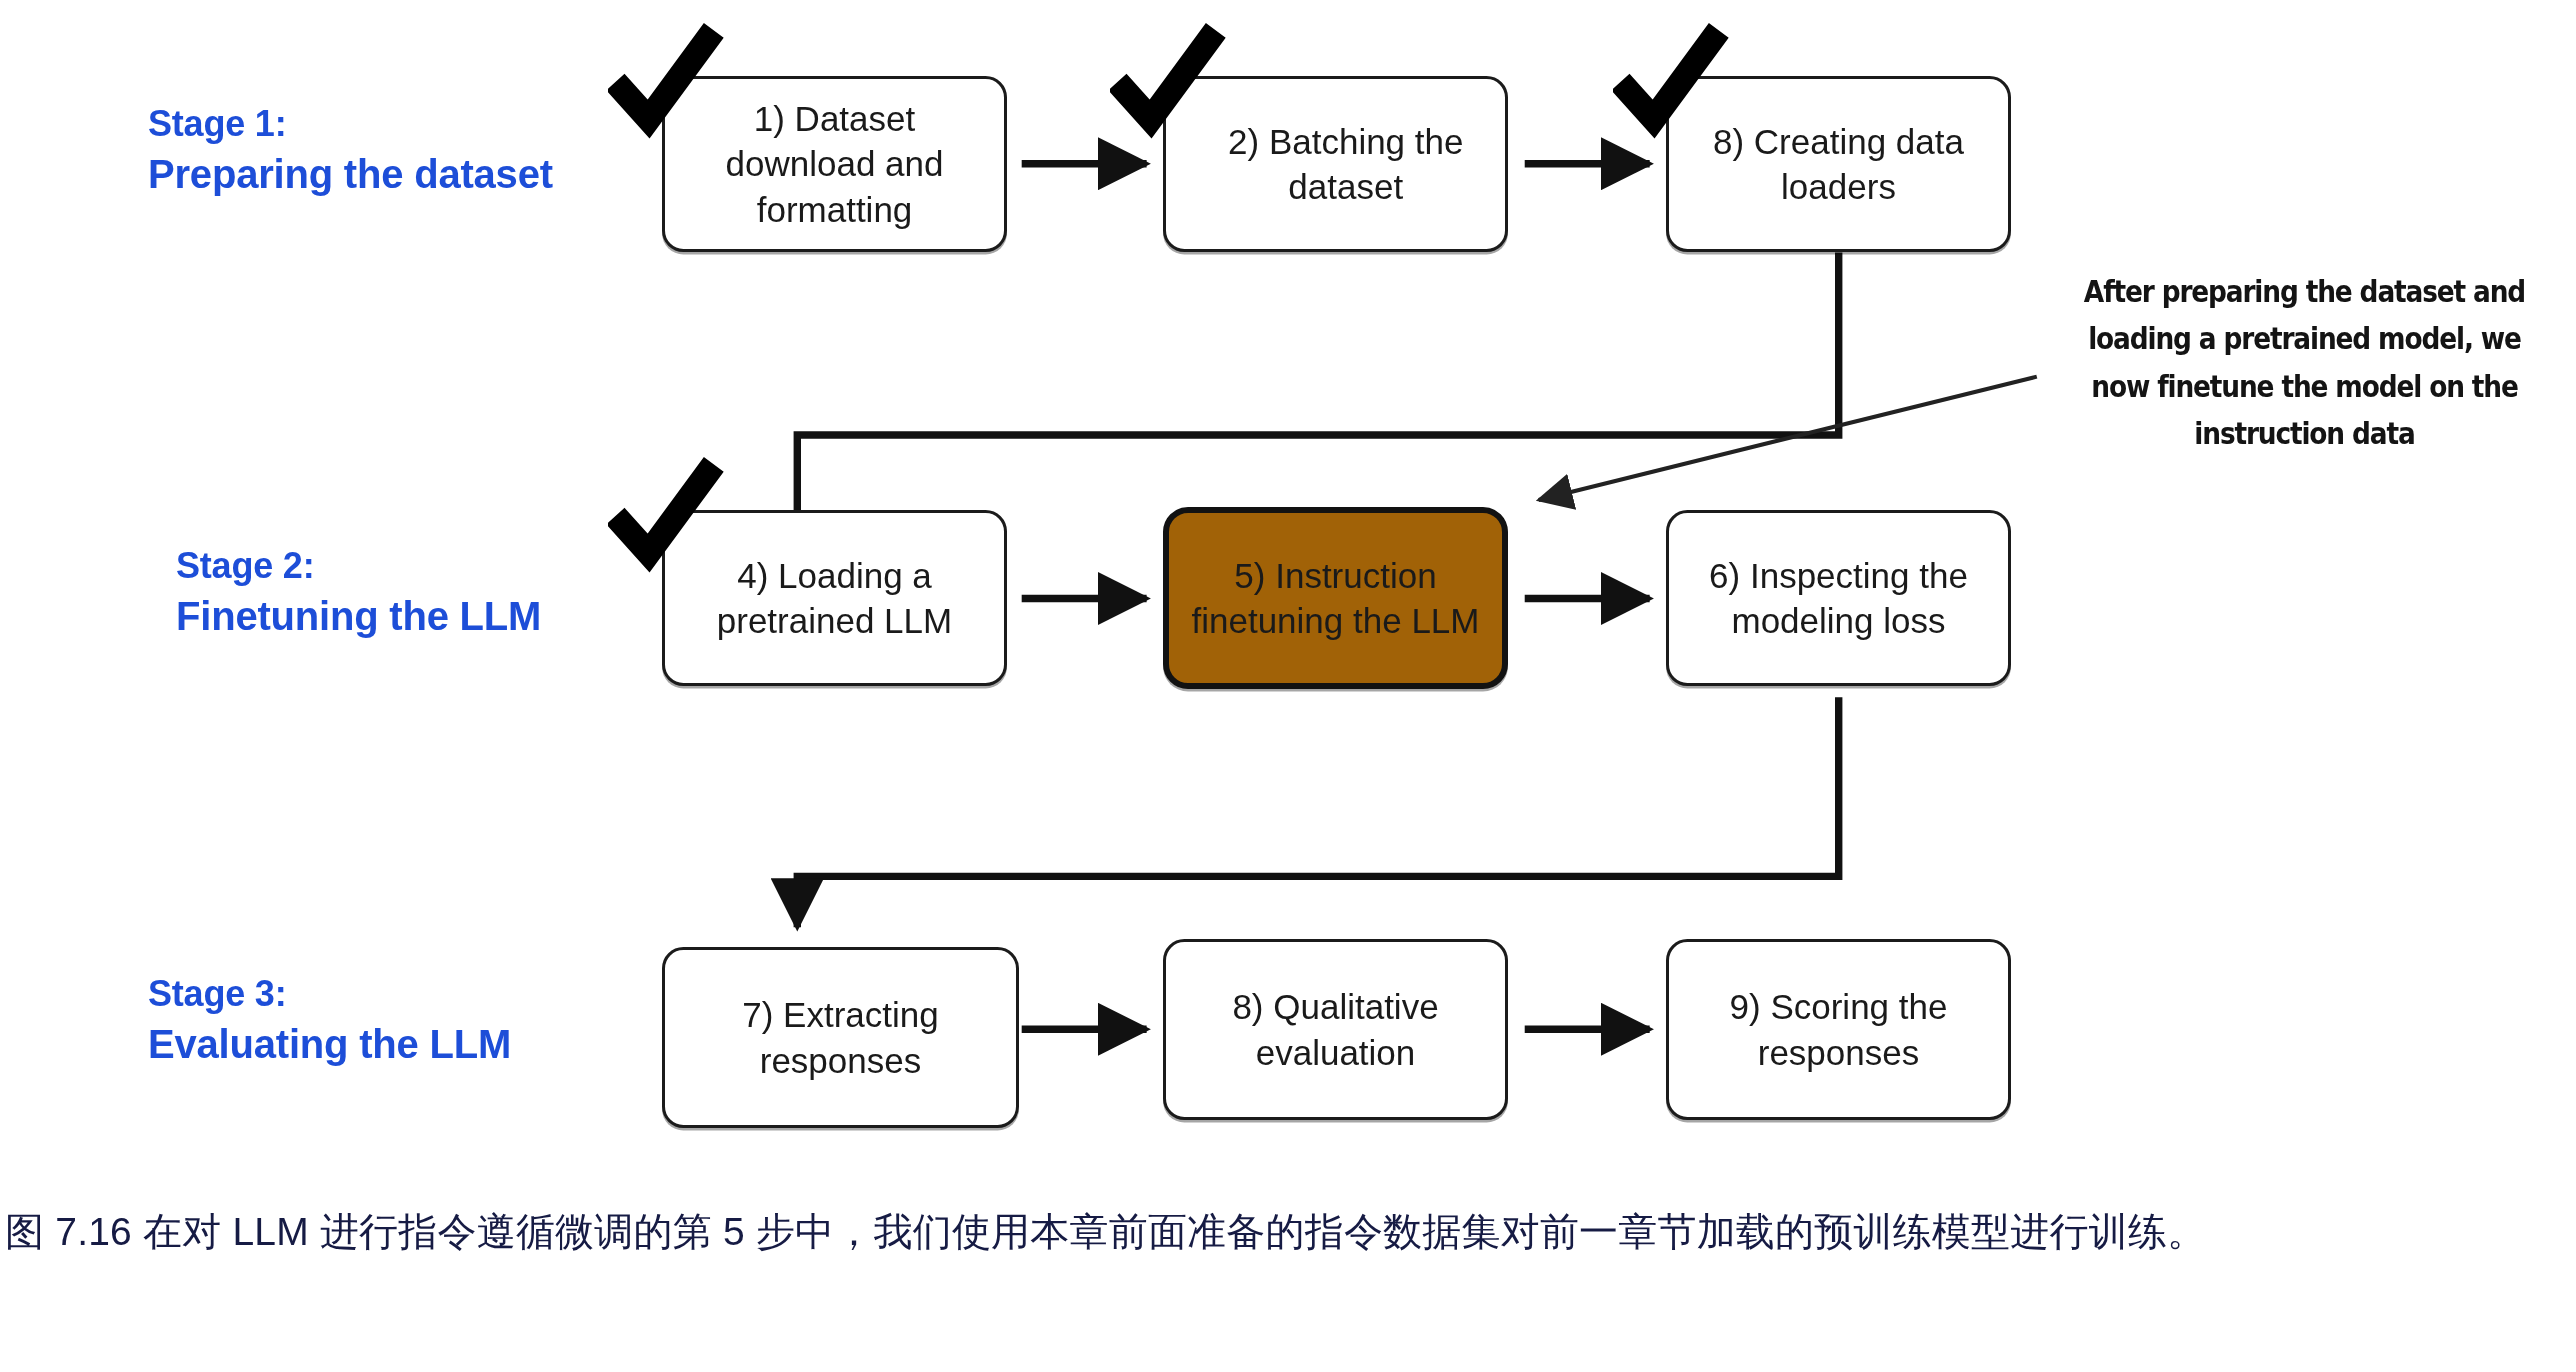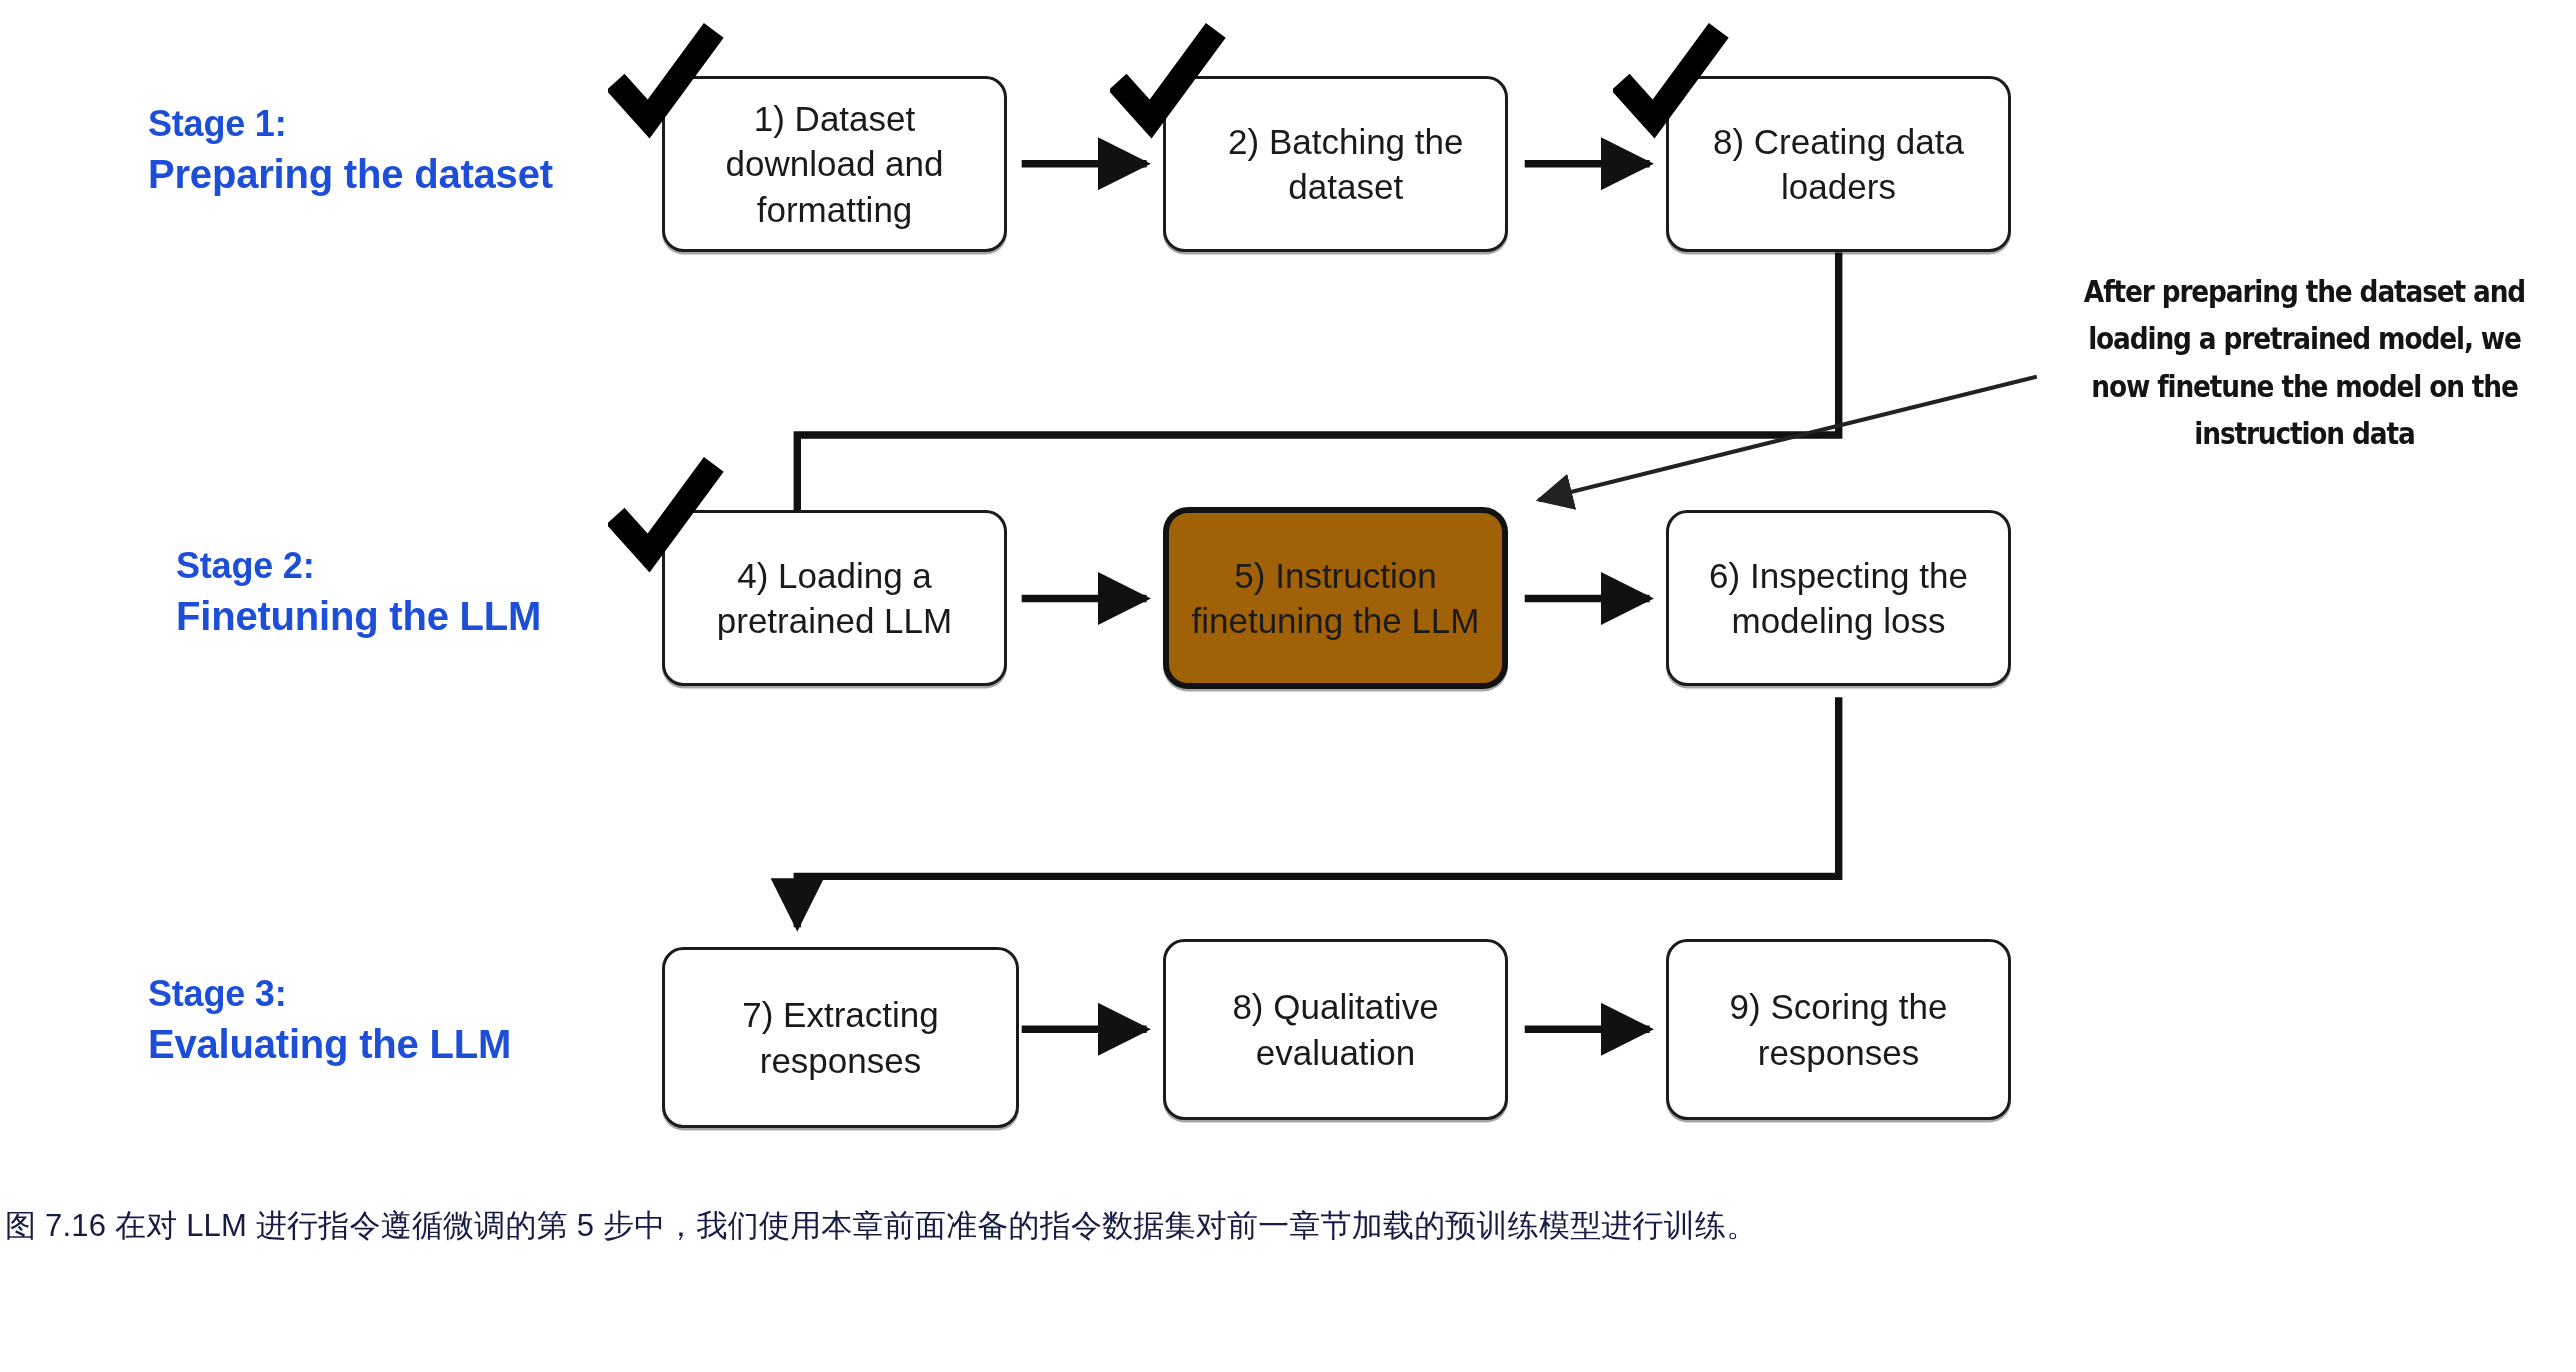--- a/index.html
+++ b/index.html
@@ -108,21 +108,21 @@
     transform-origin: 50% 0;
   }
 
   
   #caption {
     position: absolute;
     left: 5px;
     top: 1205px;
     width: 2564px;
     color: #161b44;
-    font-size: 31px;
+    font-size: 39px;
     line-height: 1.36;
     font-weight: 500;
     letter-spacing: 0.2px;
   }
 </style>
 </head>
 <body>
 
 <div id="figure-root">
 

